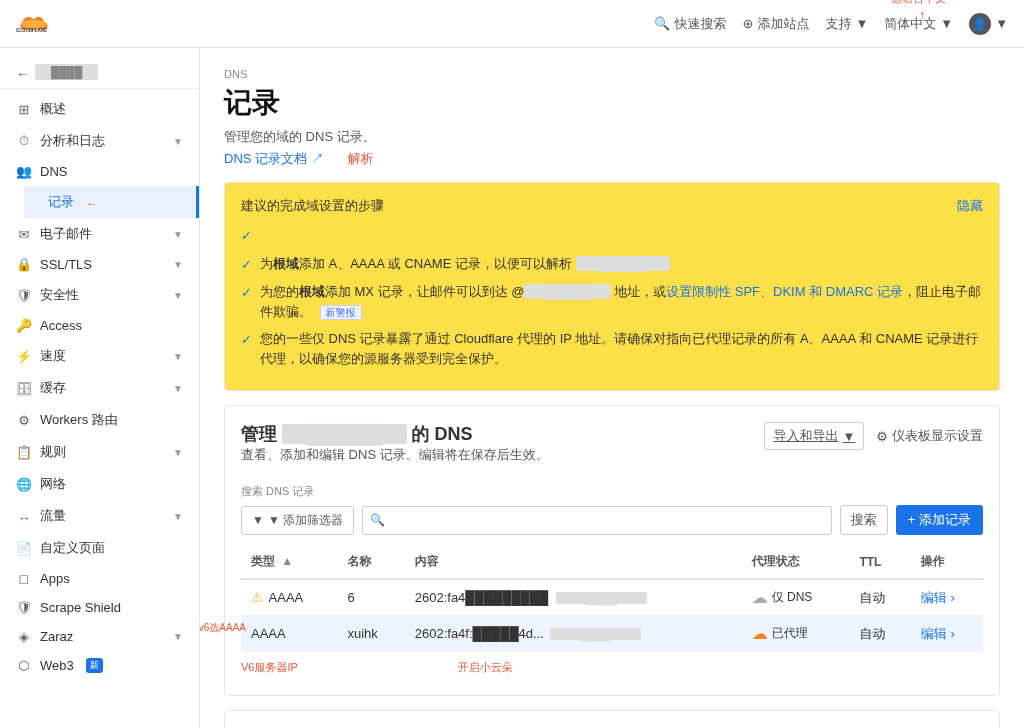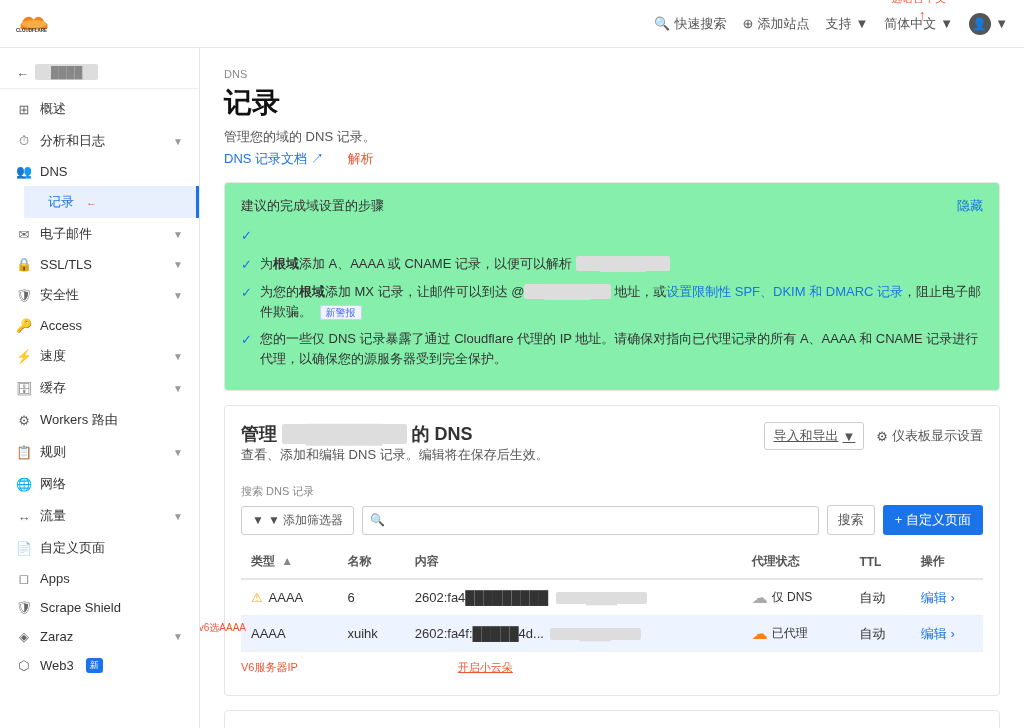--- a/index.html
+++ b/index.html
@@ -63,21 +63,21 @@
     .page-desc { font-size: 13px; color: #555; margin-bottom: 4px; }
     .page-link { color: #1a73e8; font-size: 13px; cursor: pointer; text-decoration: none; display: inline-flex; align-items: center; gap: 3px; }
     .parse-link { color: #e53; font-size: 13px; margin-left: 20px; cursor: pointer; }
 
     
     .suggestion-box {
       border: 1px solid #e5e5e5;
       border-radius: 4px;
       padding: 14px 16px;
       margin: 14px 0;
-      background: #86efac;
+      background: #fde047;
     }
     .suggestion-header { display: flex; justify-content: space-between; align-items: center; margin-bottom: 10px; font-size: 13px; font-weight: 500; }
     .hide-link { color: #1a73e8; cursor: pointer; font-size: 13px; }
     .suggestion-item { display: flex; align-items: flex-start; gap: 8px; margin-bottom: 8px; font-size: 13px; color: #333; line-height: 1.5; }
     .check-icon { color: #1a73e8; flex-shrink: 0; margin-top: 1px; }
     .new-msg-badge { background: #f0f4ff; border: 1px solid #c5d0f5; border-radius: 3px; color: #4a6cf7; font-size: 10px; padding: 1px 5px; margin-left: 4px; }
 
     
     .dns-manage { border: 1px solid #e5e5e5; border-radius: 4px; padding: 16px; margin: 14px 0; background: #fff; }
     .dns-manage-header { display: flex; justify-content: space-between; align-items: flex-start; margin-bottom: 6px; }
@@ -313,21 +313,21 @@
           <span>▼ 添加筛选器</span>
         </button>
         <div class="search-input-wrap">
           <span class="search-icon-in">🔍</span>
           <input type="text" placeholder="" style="">
         </div>
         <button class="search-btn">
           <span>搜索</span>
         </button>
         <button class="add-record-btn">
-          <span>+ 自定义页面</span>
+          <span>+ 添加记录</span>
         </button>
       </div>
 
       <table class="dns-table">
         <thead>
           <tr>
             <th><span>类型</span> <span class="sort-arrow">▲</span></th>
             <th><span>名称</span></th>
             <th><span>内容</span></th>
             <th><span>代理状态</span></th>
@@ -382,21 +382,21 @@
             <td>
               <span class="edit-link">编辑</span>
               <span style="color:#1a73e8;">›</span>
             </td>
           </tr>
         </tbody>
       </table>
 
       <div style="display:flex;gap:80px;margin-top:4px;padding:4px 0;">
         <span style="color:#e53;font-size:11px;">V6服务器IP</span>
-        <span style="color:#e53;font-size:11px;margin-left:80px;text-decoration:underline;">开启小云朵</span>
+        <span style="color:#e53;font-size:11px;margin-left:80px;">开启小云朵</span>
       </div>
     </div>
 
     <div class="nameserver-box">
       <div class="nameserver-title">Cloudflare 名称服务器</div>
 
     </div>
   </div>
 </div>
 

